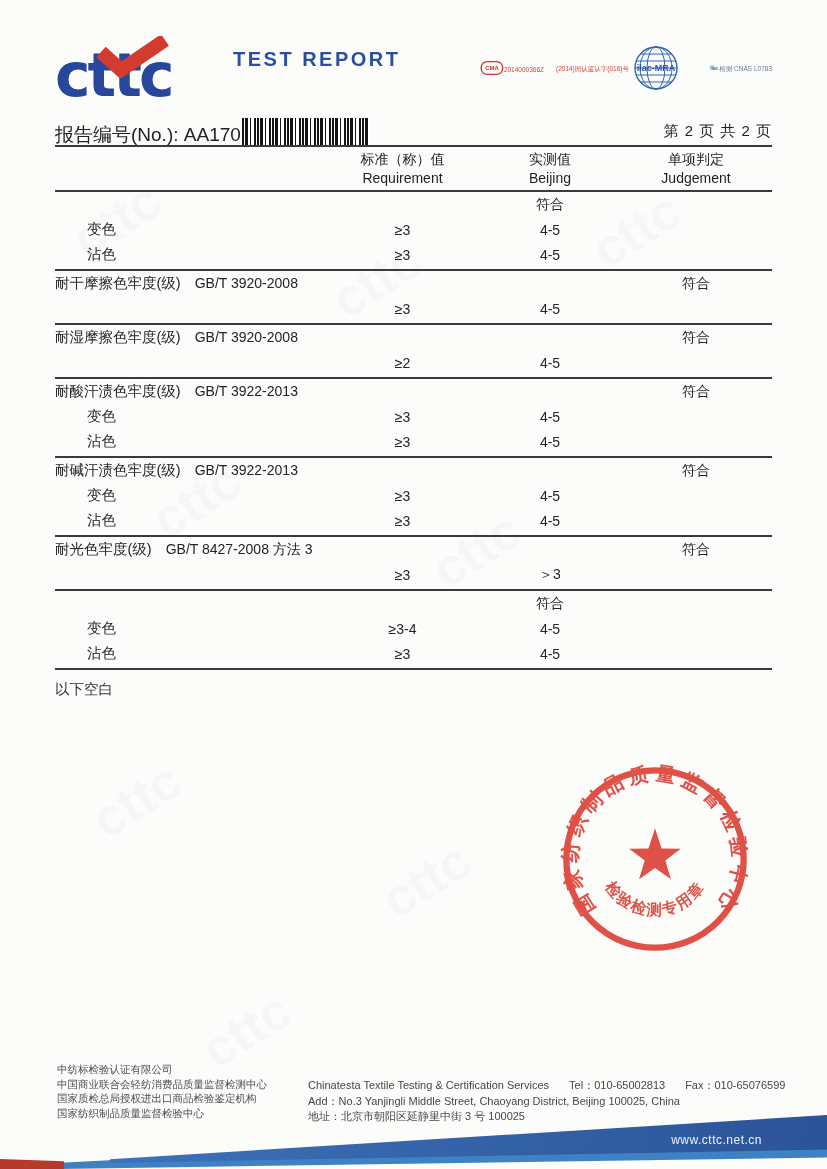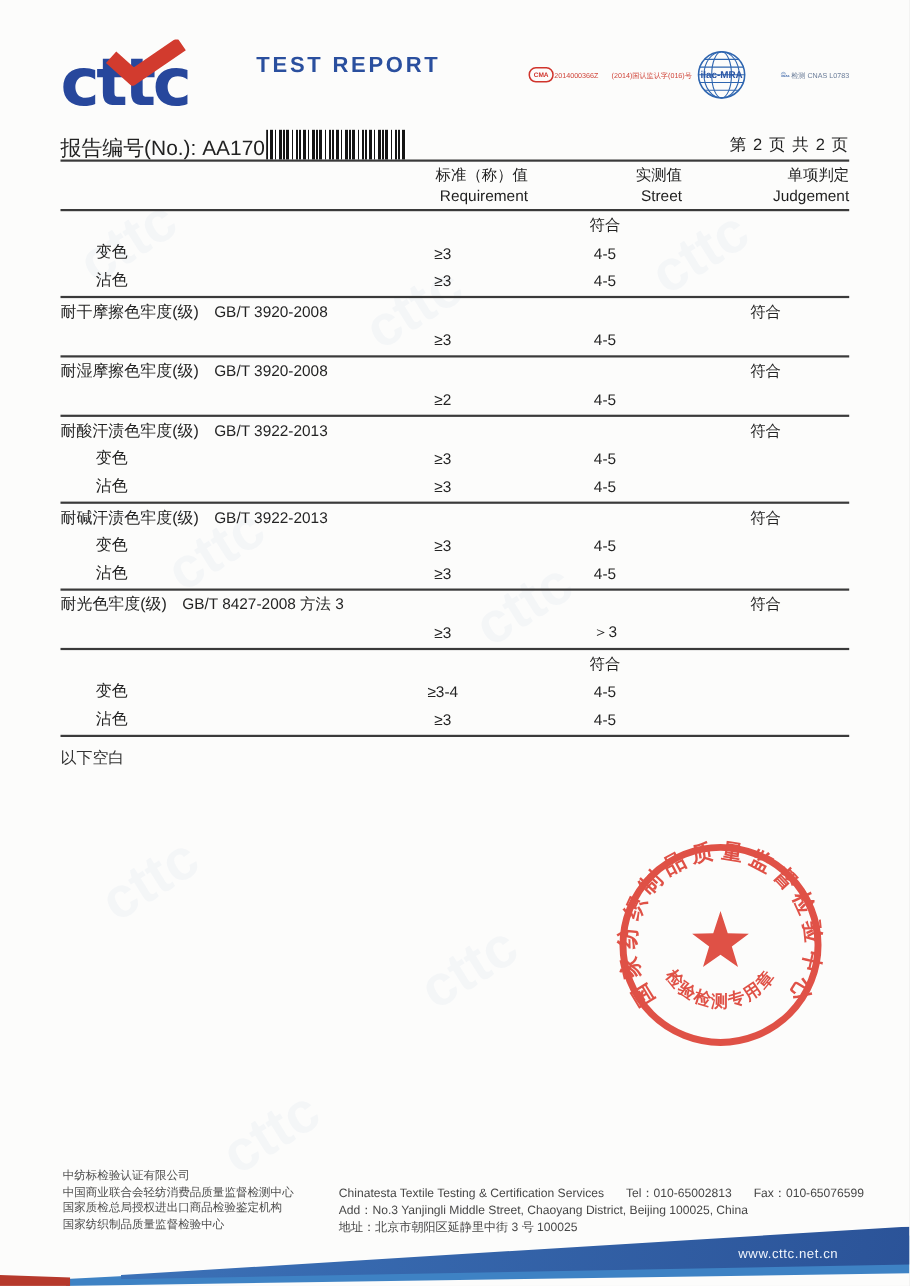--- a/index.html
+++ b/index.html
@@ -24,21 +24,21 @@
   .repline{position:absolute;left:55px;top:118px;width:717px;height:28px;}
   .rep-label{position:absolute;left:0;top:4px;font-size:19px;color:#222;}
   .barcode{position:absolute;left:187px;top:0px;width:128px;height:27px;
     background:repeating-linear-gradient(90deg,#141414 0 2px,#fff 2px 3px,#141414 3px 6px,#fff 6px 8px,
     #141414 8px 9px,#fff 9px 12px,#141414 12px 14px,#fff 14px 15px);}
   .pageinfo{position:absolute;right:0;top:4px;font-size:15px;color:#1f1f1f;letter-spacing:1px;}
   
   .tbl{position:absolute;left:55px;top:145px;width:717px;border-top:2px solid #3a3a3a;}
   .trow{display:grid;grid-template-columns:270px 155px 140px 152px;align-items:center;}
   .thead{height:43px;border-bottom:2px solid #3a3a3a;}
-  .thead .cell{text-align:right;font-size:14px;line-height:19px;color:#1f1f1f;}
+  .thead .cell{text-align:center;font-size:14px;line-height:19px;color:#1f1f1f;}
   .sec{border-bottom:2px solid #3a3a3a;padding-bottom:2px;}
   .sec-head{height:25px;}
   .vrow{height:25px;}
   .cell{font-size:14px;color:#242424;}
   .c{text-align:center;}
   .name-cell{display:flex;gap:14px;align-items:baseline;}
   .sec-name{font-size:14.5px;}
   .sec-std{font-size:14px;}
   .sub{padding-left:32px;font-size:14.5px;}
   .endnote{position:absolute;left:55px;top:680px;font-size:14.5px;color:#333;}
@@ -127,21 +127,21 @@
 
   <div class="tbl">
     <div class="trow thead">
       <div class="cell"></div>
       <div class="cell c">
         <div>标准（称）值</div>
         <div>Requirement</div>
       </div>
       <div class="cell c">
         <div>实测值</div>
-        <div>Street</div>
+        <div>Beijing</div>
       </div>
       <div class="cell c">
         <div>单项判定</div>
         <div>Judgement</div>
       </div>
     </div>
 
     <div class="sec">
       <div class="trow sec-head">
         <div class="cell"></div>

